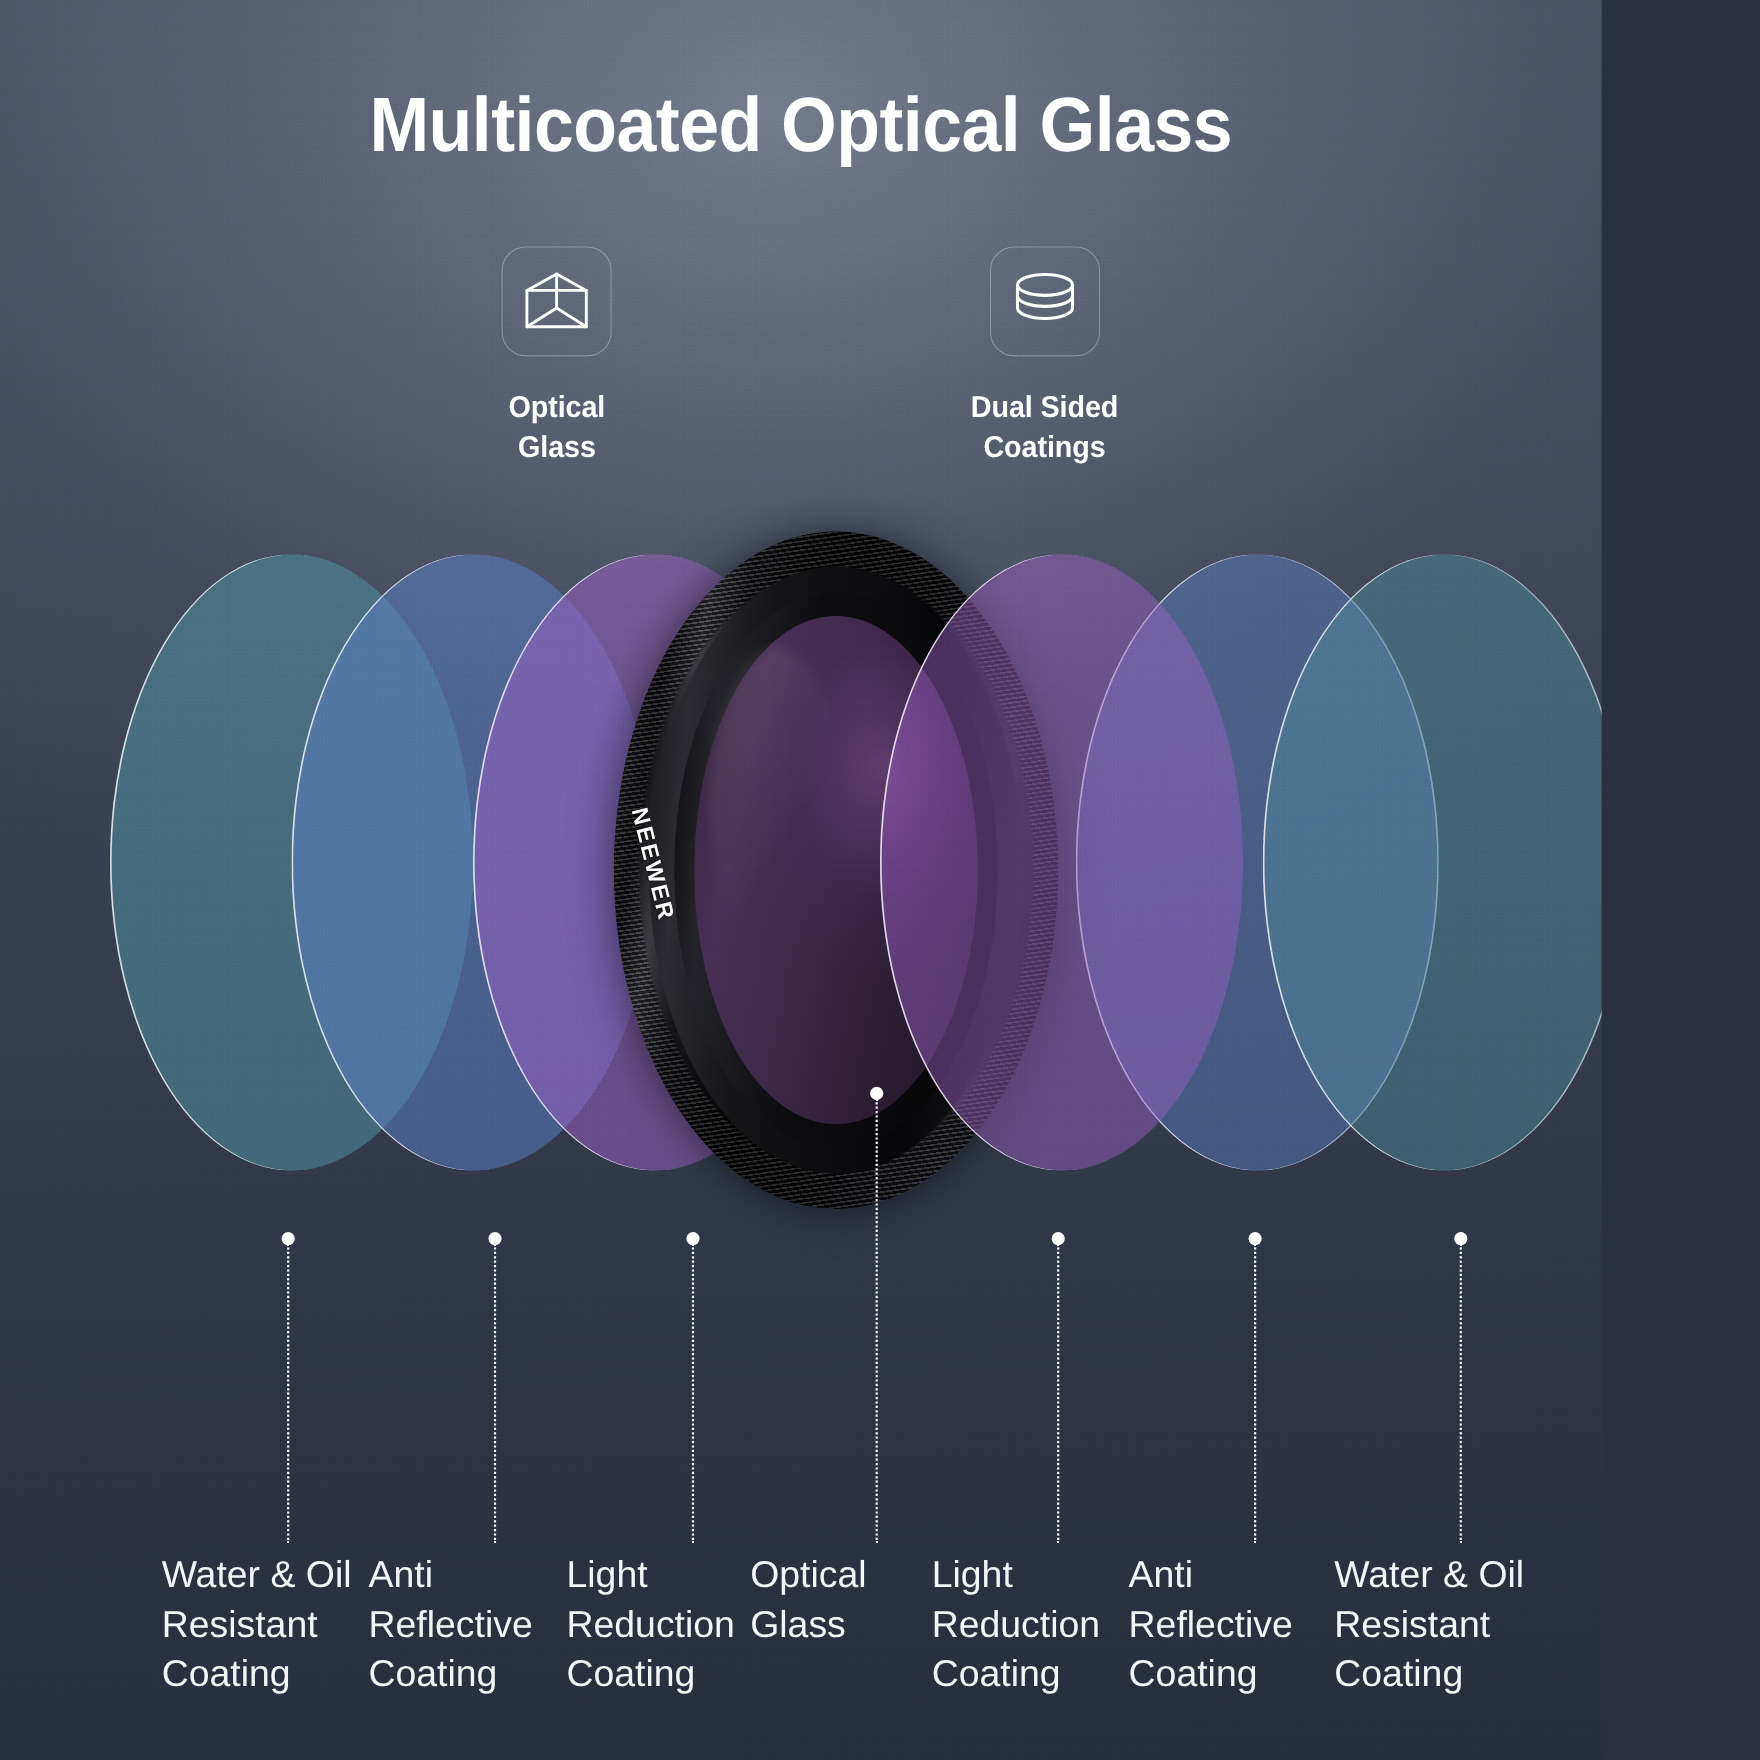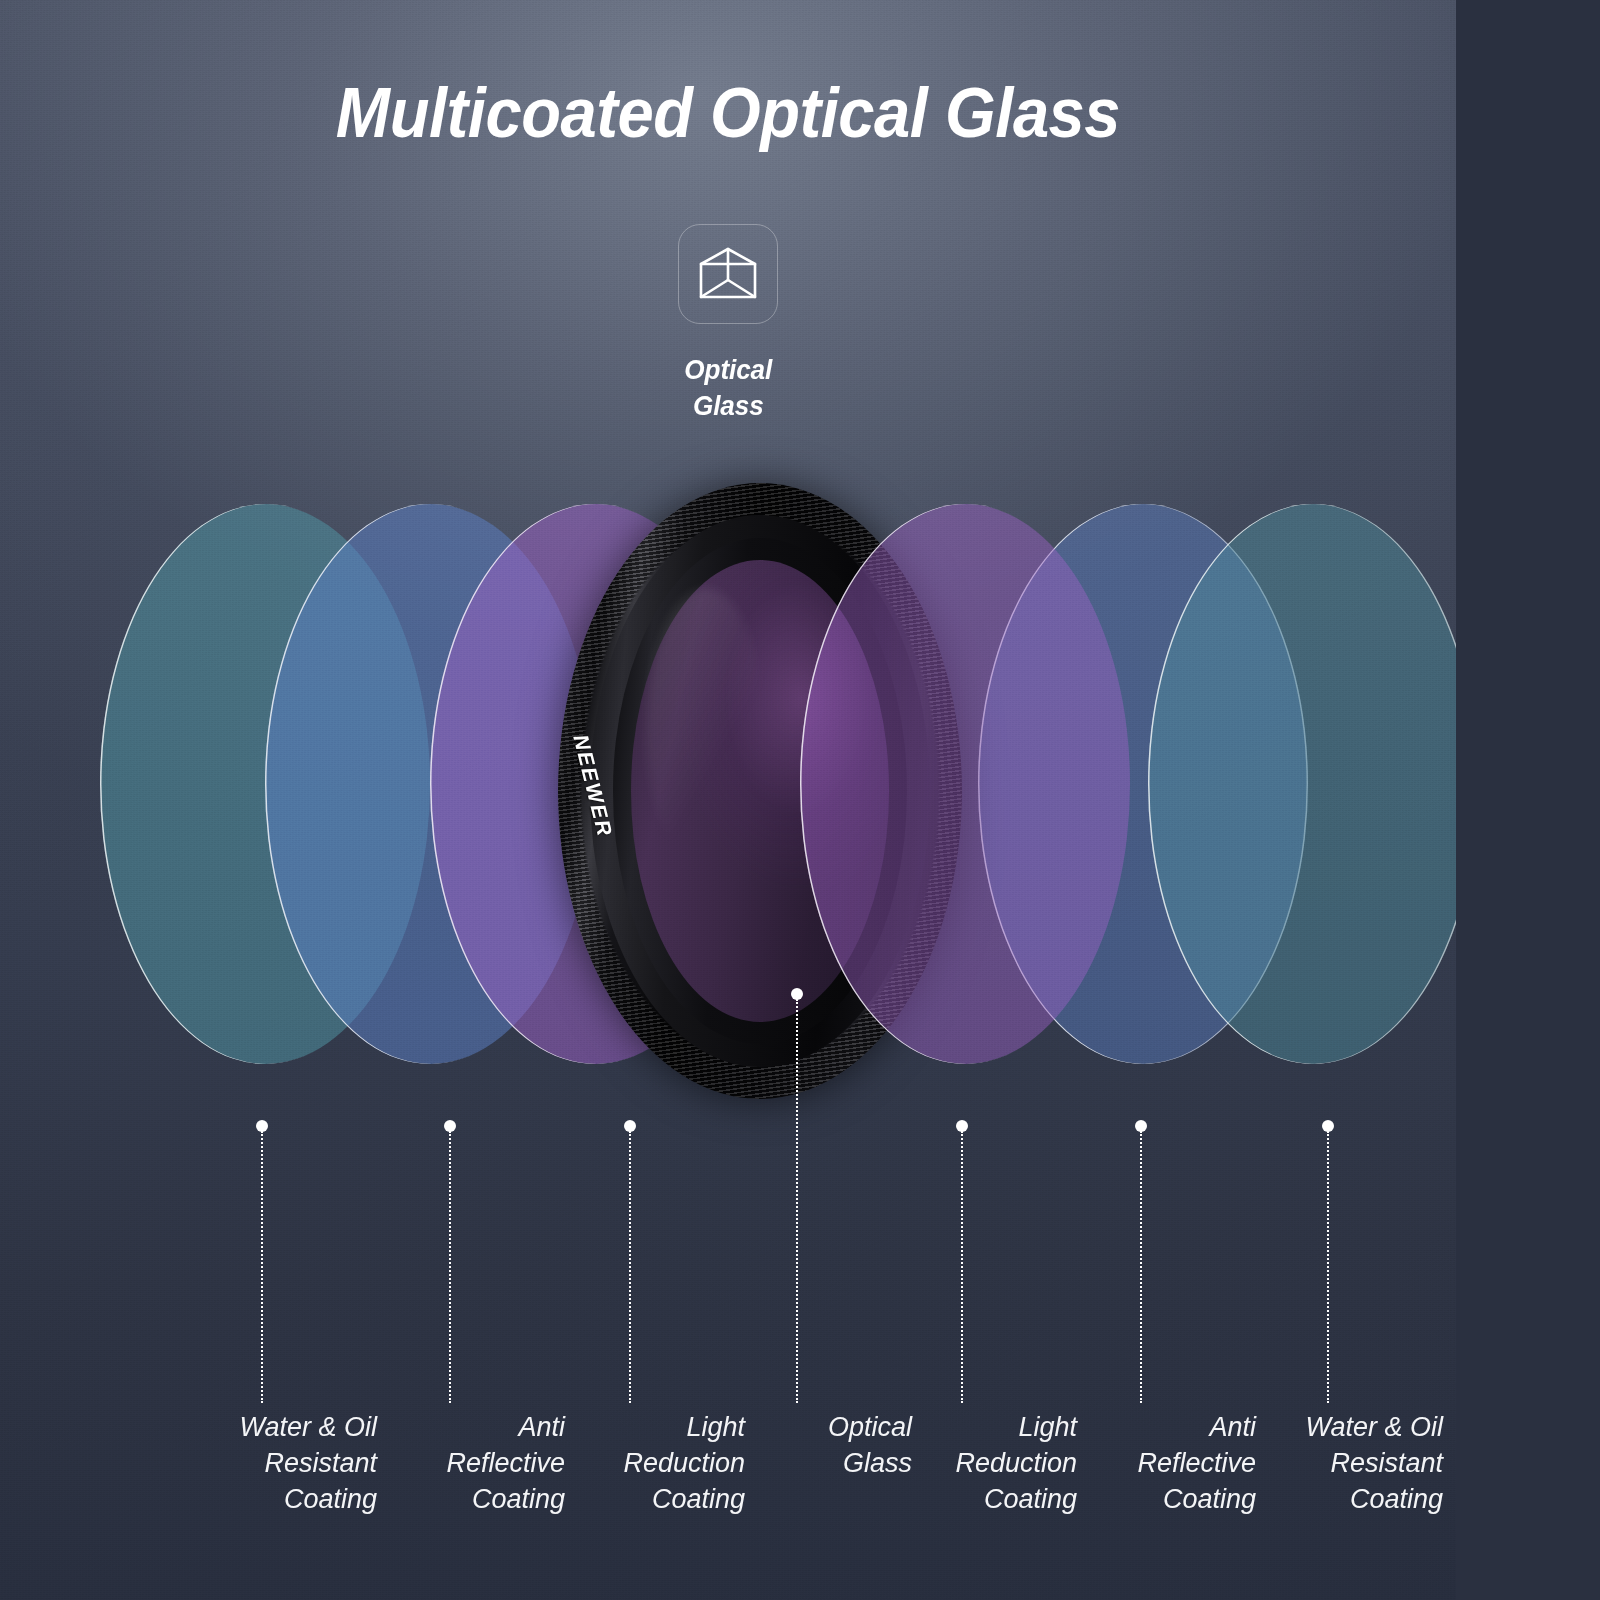--- a/index.html
+++ b/index.html
@@ -14,21 +14,20 @@
     overflow: hidden;
     font-family: "Liberation Sans", sans-serif;
     background:
       radial-gradient(ellipse 1500px 1100px at 48% 6%,
         rgba(116,124,141,0.95) 0%,
         rgba(96,104,122,0.75) 26%,
         rgba(70,78,96,0.40) 52%,
         rgba(45,52,68,0.06) 74%,
         rgba(39,45,61,0) 88%),
       linear-gradient(178deg, #4e5568 0%, #474e61 16%, #3d4456 36%, #343b4d 58%, #2d3343 78%, #272d3d 100%);
-    font-style: italic;
   }
   
   #grain {
     position: absolute;
     inset: 0;
     pointer-events: none;
     opacity: .055;
     background-image:
       repeating-linear-gradient(0deg, rgba(255,255,255,.5) 0 1px, rgba(0,0,0,0) 1px 2px),
       repeating-linear-gradient(90deg, rgba(255,255,255,.35) 0 1px, rgba(0,0,0,0) 1px 3px),
@@ -217,23 +216,23 @@
     position: absolute;
     left: -1px;
     top: 11px;
     width: 2px;
     border-left: 2px dotted #ffffff;
   }
   .callout .label {
     position: absolute;
     transform: translateX(-50%);
     width: 230px;
-    text-align: right;
+    text-align: left;
     color: #f4f5f7;
-    font-size: 27px;
+    font-size: 34px;
     line-height: 1.33;
     font-weight: 400;
     white-space: pre-line;
   }
 </style>
 </head>
 <body>
 
 <div id="page">
 
@@ -248,20 +247,31 @@
           <path d="M4 19 L58 19"></path>
           <path d="M31 4 L31 35"></path>
           <path d="M31 35 L4 52"></path>
           <path d="M31 35 L58 52"></path>
         </svg>
       </div>
       <div class="feature-label">Optical
 Glass</div>
     </div>
 
+    <div class="feature">
+      <div class="icon-box">
+        <svg width="62" height="56" viewBox="0 0 62 56" fill="none" stroke="#ffffff" stroke-width="2.8" stroke-linejoin="round" stroke-linecap="round">
+          <ellipse cx="31" cy="13" rx="25" ry="9.5"></ellipse>
+          <path d="M6 13 L6 23 C6 28.2 17.2 32.5 31 32.5 C44.8 32.5 56 28.2 56 23 L56 13"></path>
+          <path d="M6 25 L6 34 C6 39.2 17.2 43.5 31 43.5 C44.8 43.5 56 39.2 56 34 L56 25"></path>
+        </svg>
+      </div>
+      <div class="feature-label">Dual Sided
+Coatings</div>
+    </div>
 
 
   </div>
 
   <div class="stack">
 
     <div class="disc" style="left:100px; background:rgba(78,143,158,.55);"></div>
     <div class="disc" style="left:265px; background:rgba(91,127,196,.52);"></div>
     <div class="disc" style="left:430px; background:rgba(154,95,196,.52);"></div>
 

